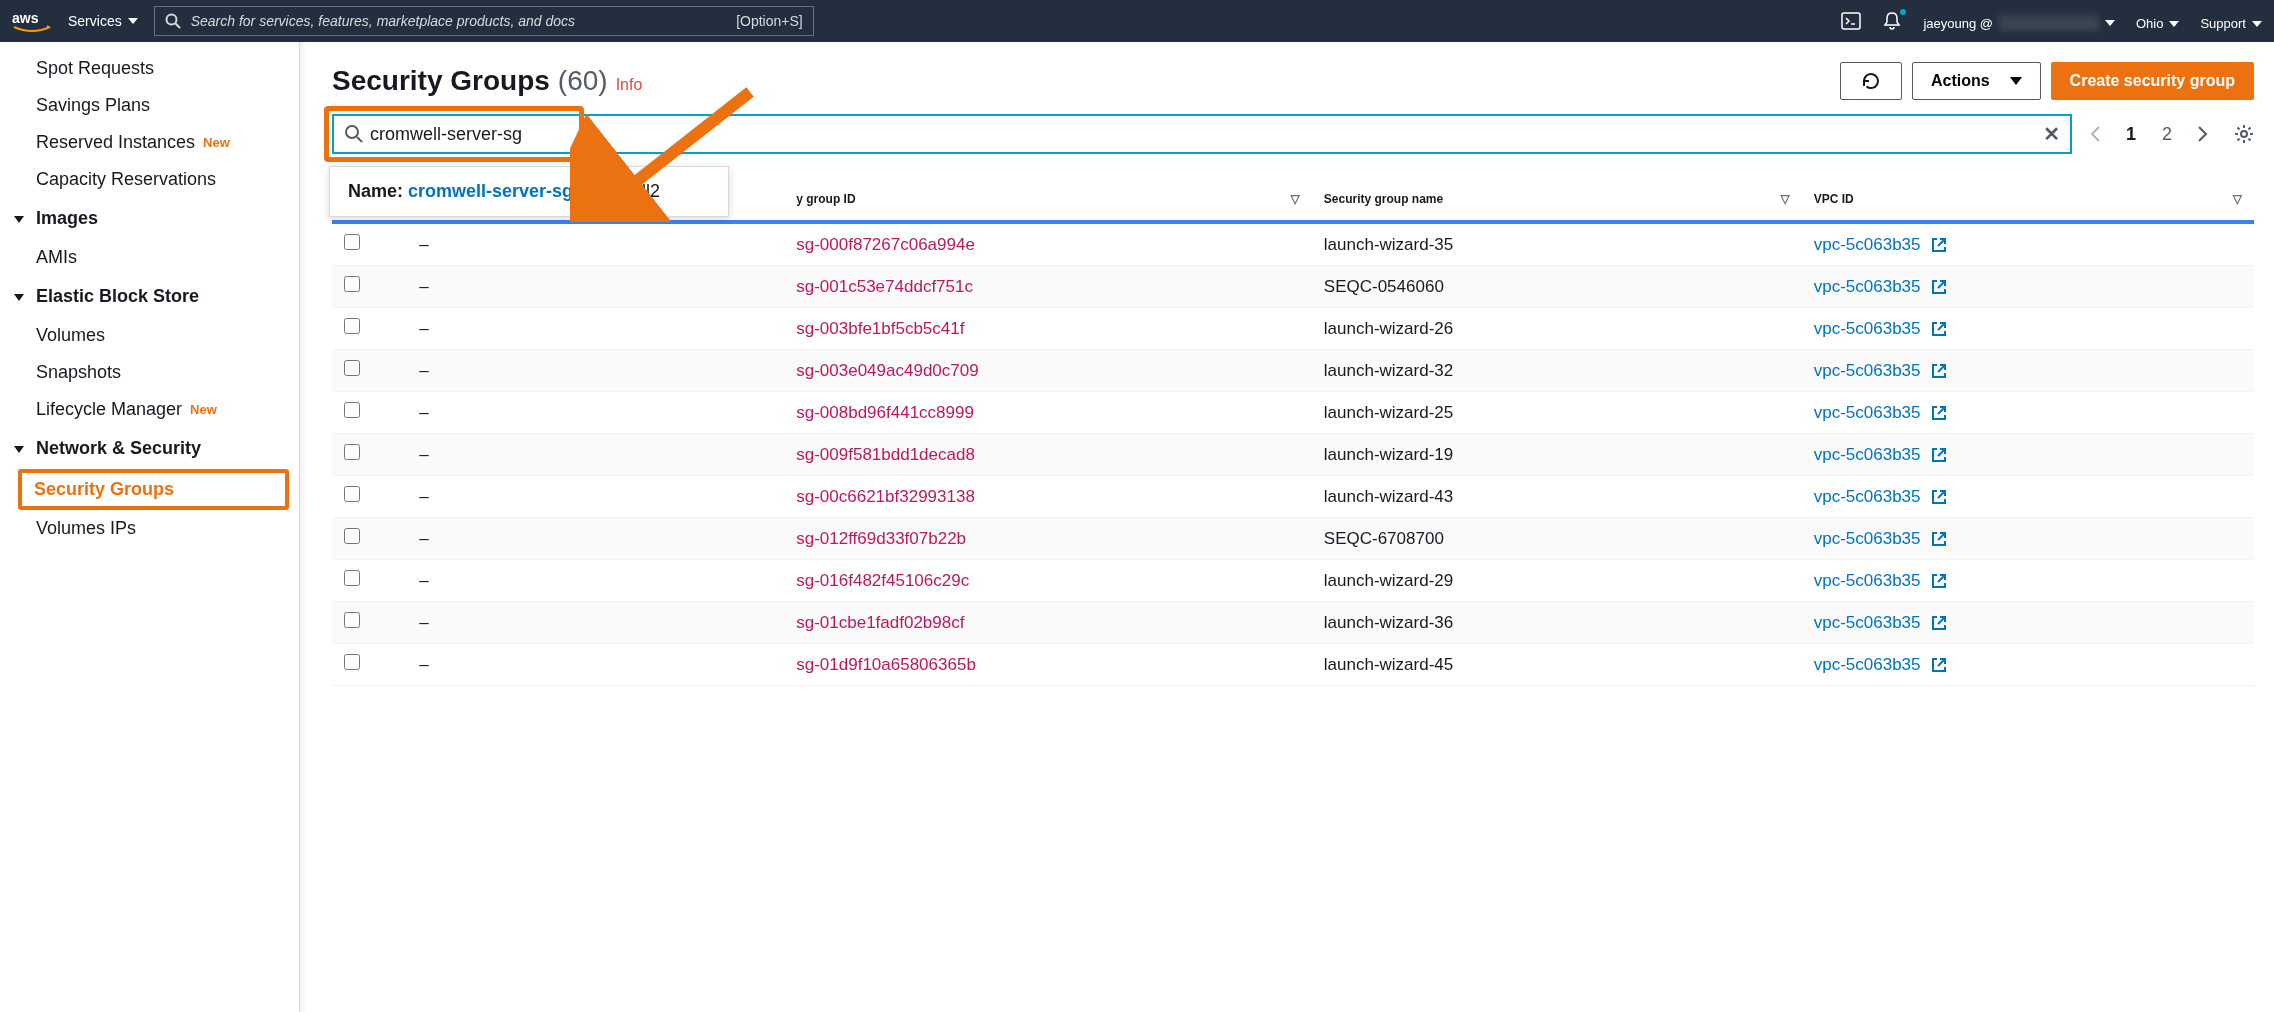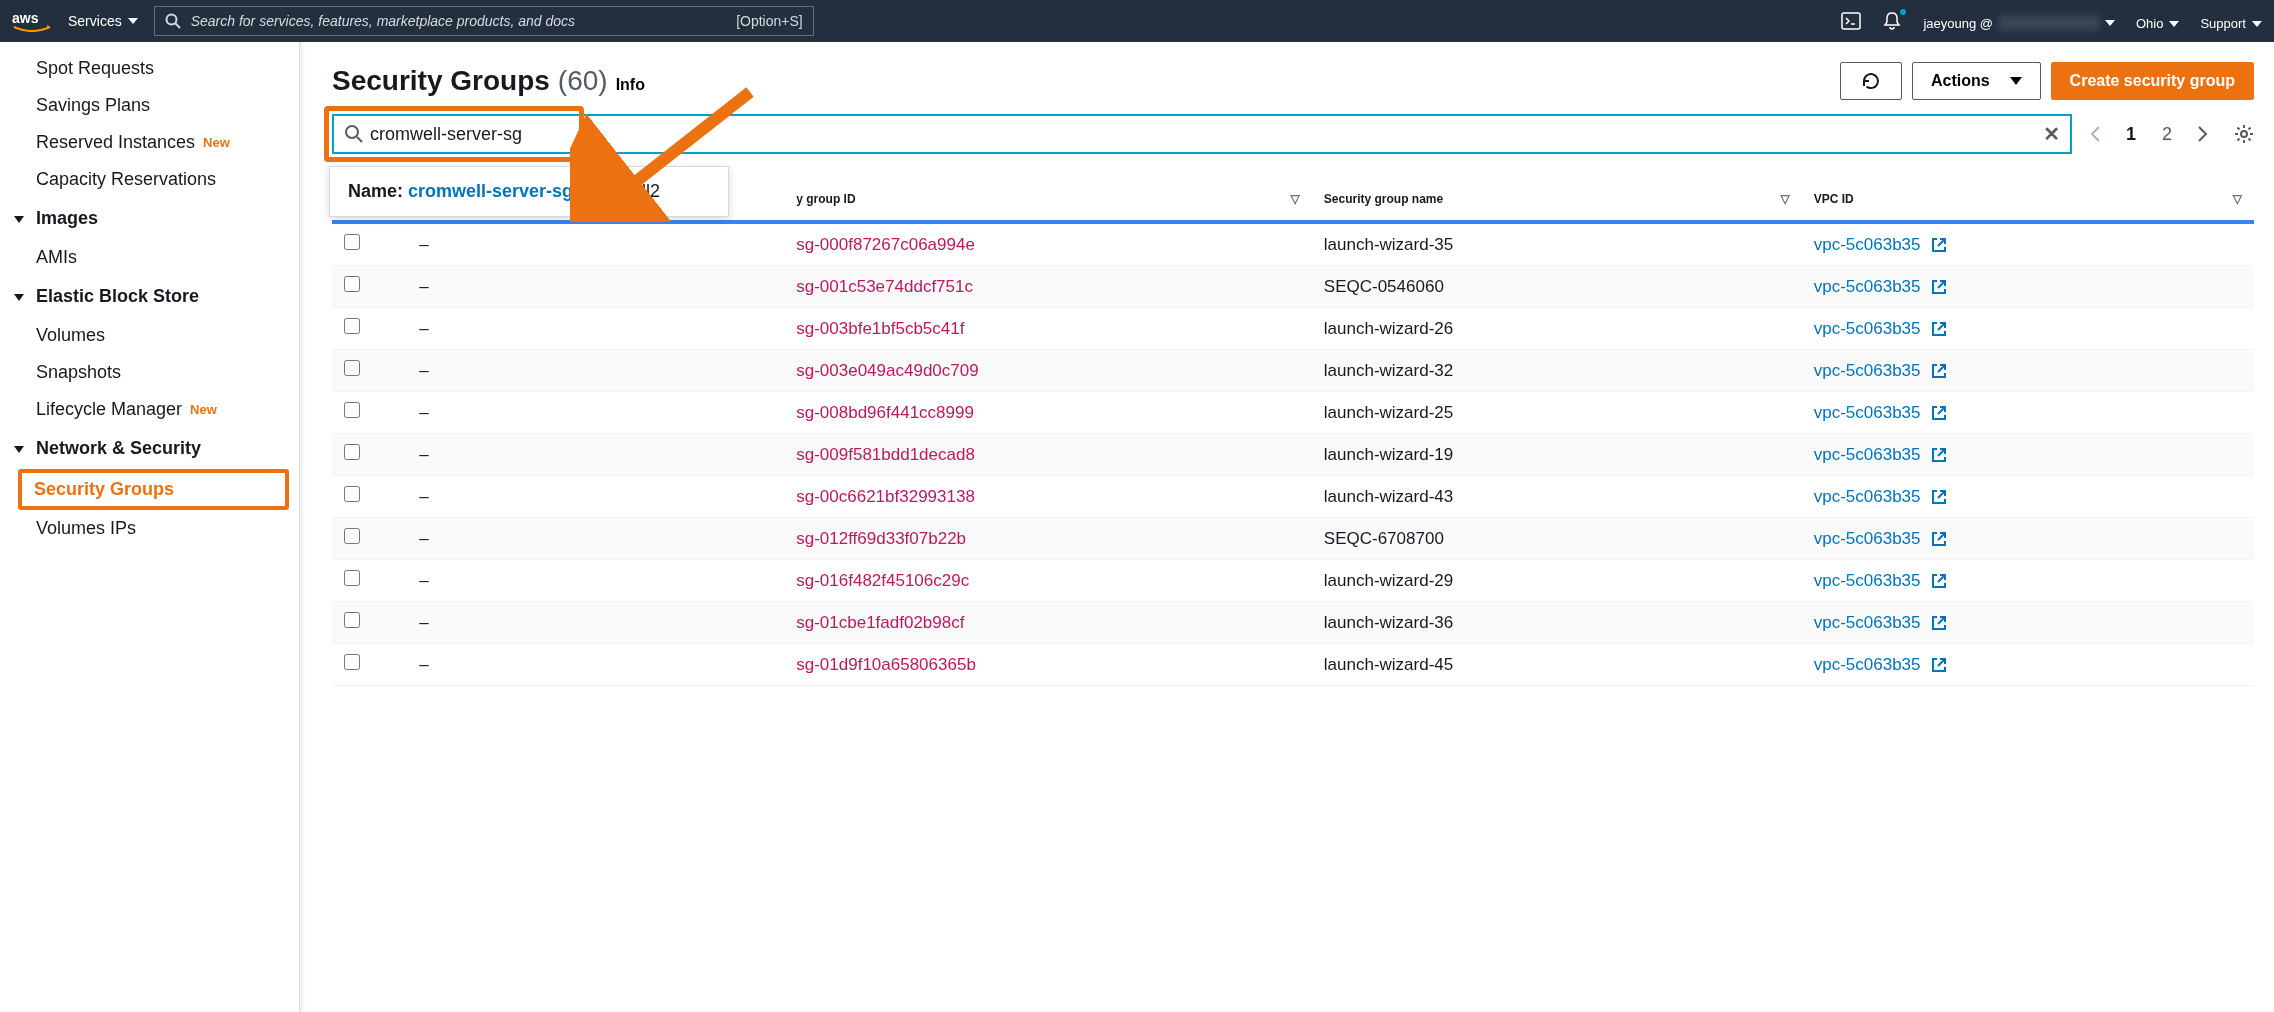--- a/index.html
+++ b/index.html
@@ -28,21 +28,21 @@
 .sidebar-item.selected { color: #ec7211; font-weight: 700; }
 .sidebar-item.selected-box { border: 4px solid #ec7211; margin: 0 10px 0 18px; padding: 6px 12px; border-radius: 3px; }
 .badge-new { color: #ec7211; font-size: 13px; font-weight: 700; margin-left: 8px; }
 
 .content { flex: 1; padding: 0 20px 0 32px; overflow: auto; position: relative; }
 .content-scroll-edge { position: absolute; left: 0; top: 0; bottom: 0; width: 6px; background: linear-gradient(to right, rgba(0,0,0,0.06), transparent); }
 
 .page-header { display: flex; align-items: center; justify-content: space-between; margin: 20px 0 14px 0; }
 .page-title { font-size: 28px; font-weight: 700; display: flex; align-items: baseline; gap: 8px; }
 .page-title .count { font-weight: 400; color: #545b64; }
-.info-link { color: #000000; font-size: 16px; font-weight: 700; cursor: pointer; }
+.info-link { color: #ef4444; font-size: 16px; font-weight: 400; cursor: pointer; }
 .header-actions { display: flex; gap: 10px; }
 .btn { display: inline-flex; align-items: center; gap: 20px; border: 1px solid #545b64; background: #fff; padding: 8px 18px; font-size: 16px; font-weight: 700; cursor: pointer; border-radius: 2px; }
 .btn-primary { background: #ec7211; color: #fff; border-color: #ec7211; }
 .refresh-btn { padding: 8px 20px; }
 
 .filter-row { display: flex; align-items: center; gap: 14px; margin-bottom: 0; }
 .filter-search-wrap { flex: 1; position: relative; }
 .filter-search { display: flex; align-items: center; border: 2px solid #00a1c9; background: #fff; padding: 4px 10px; height: 40px; }
 .filter-search input { border: none; outline: none; font-size: 18px; flex: 1; color: #16191f; }
 .filter-search .search-icon { margin-right: 6px; color: #545b64; }

